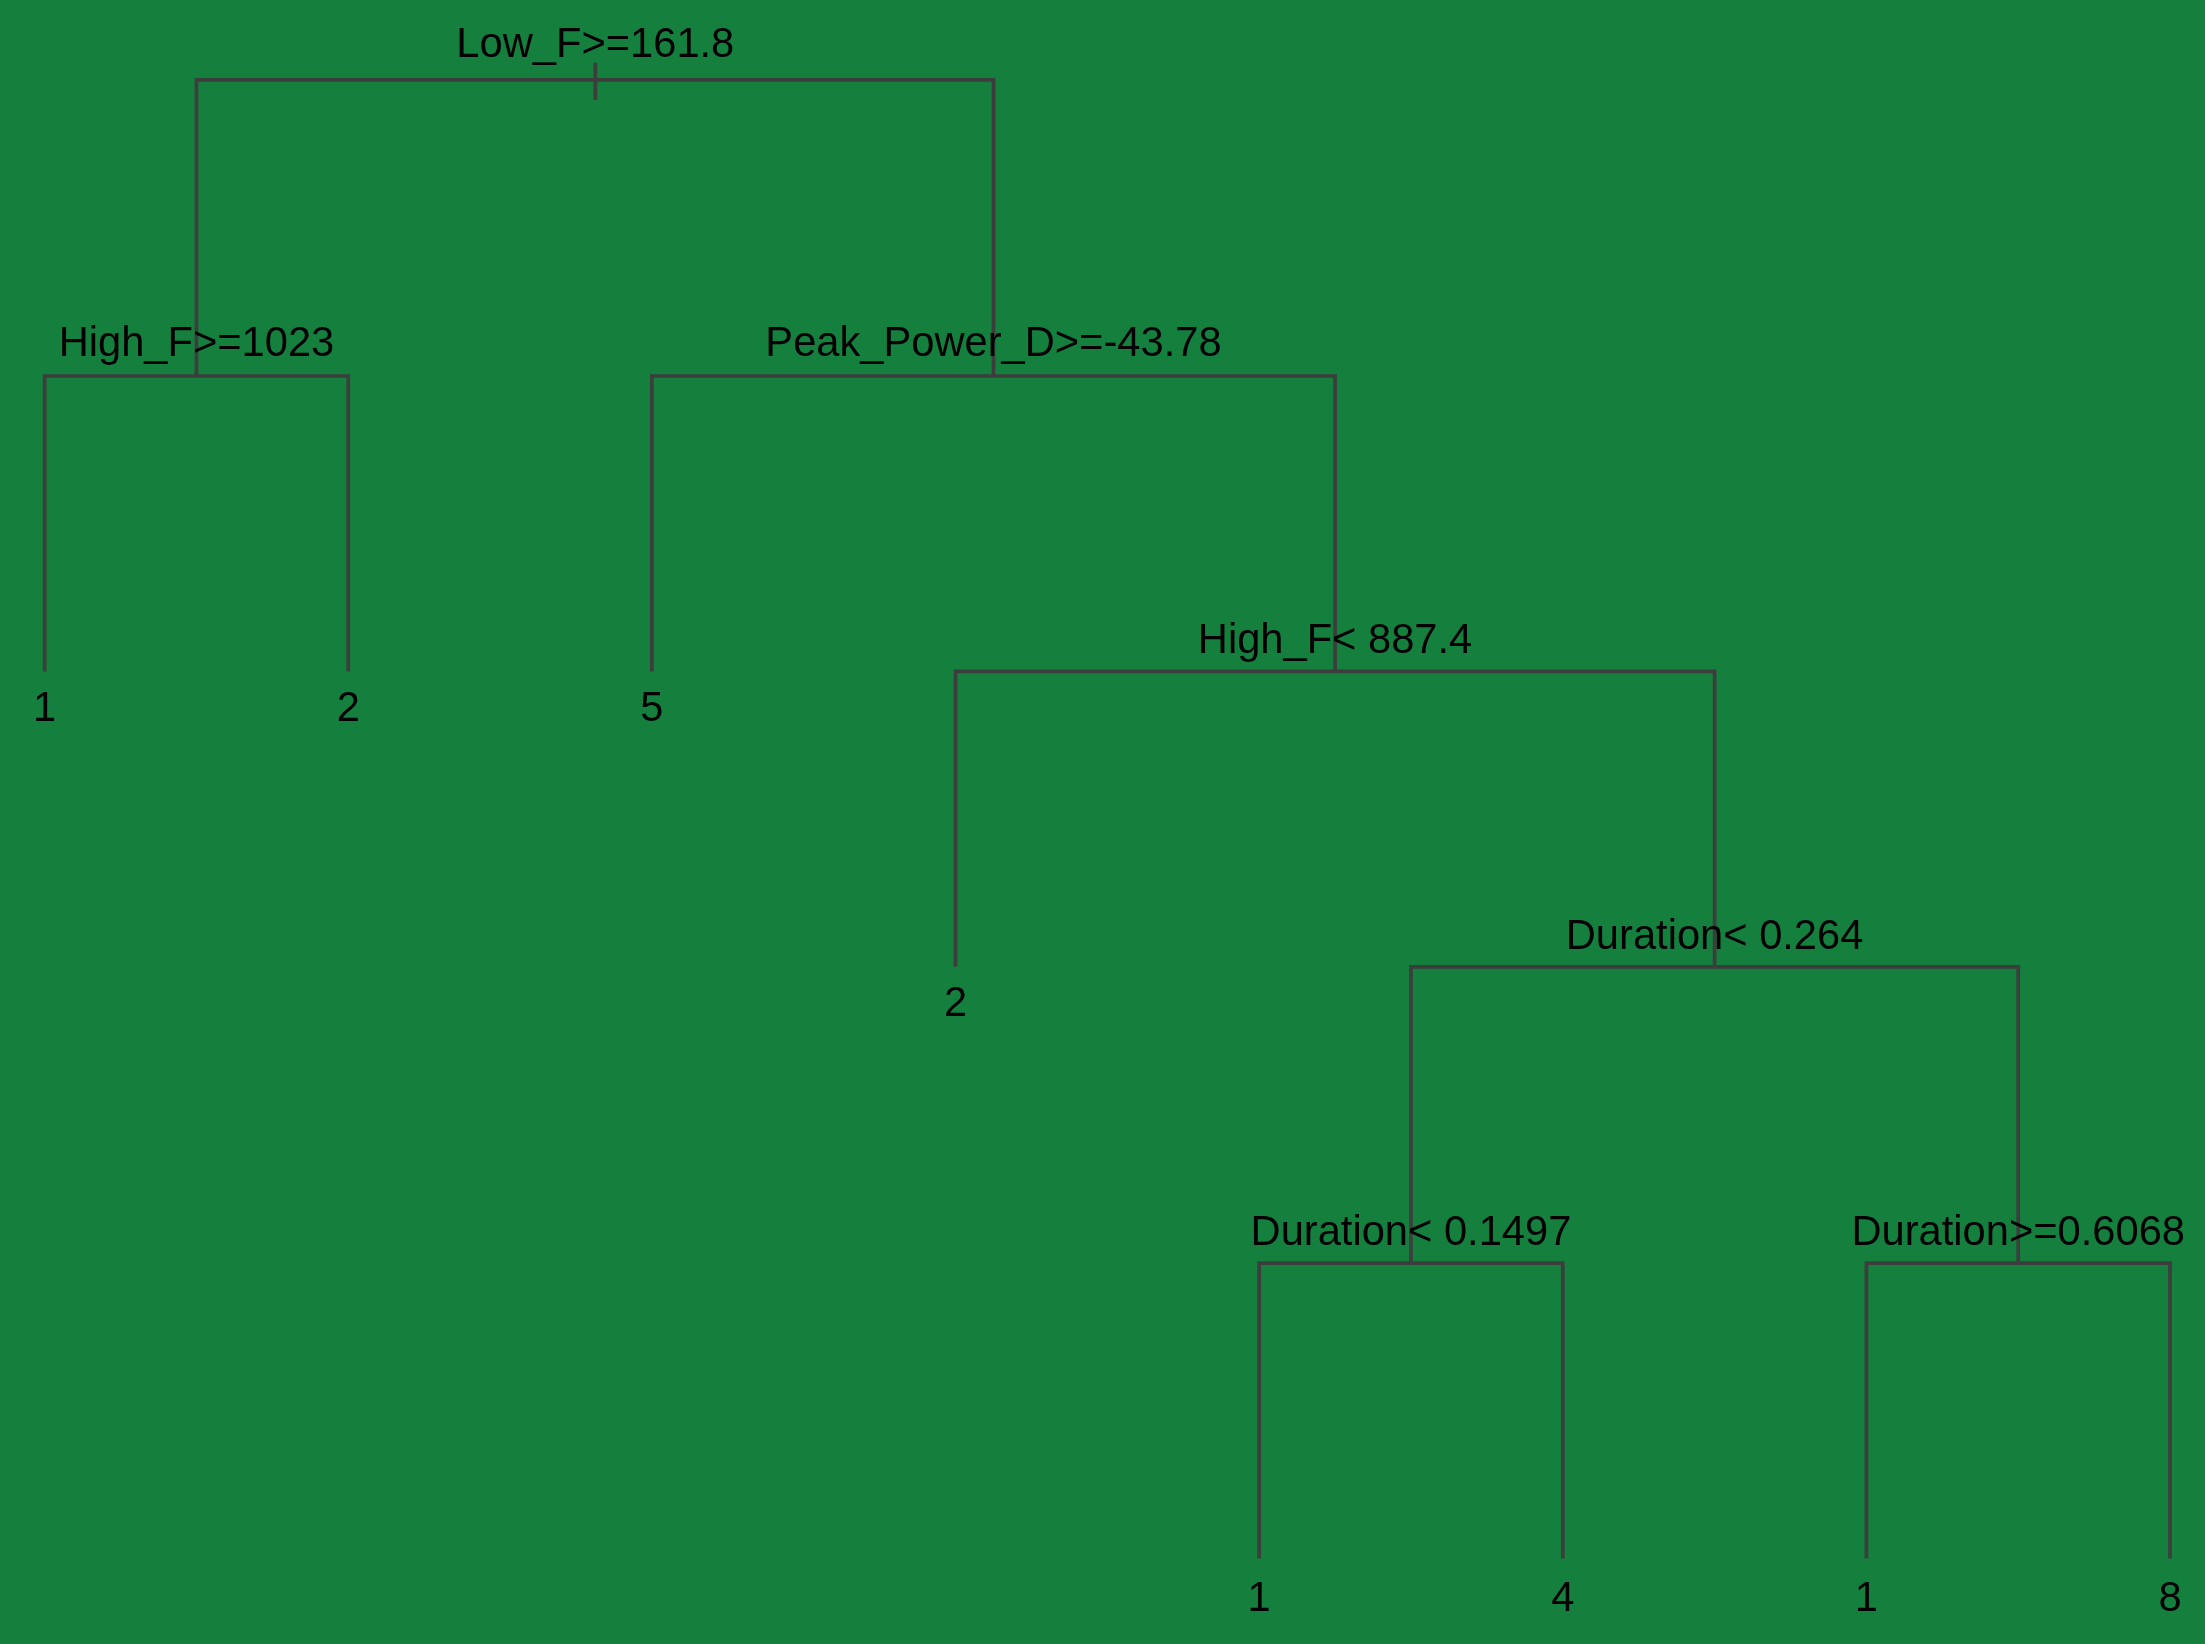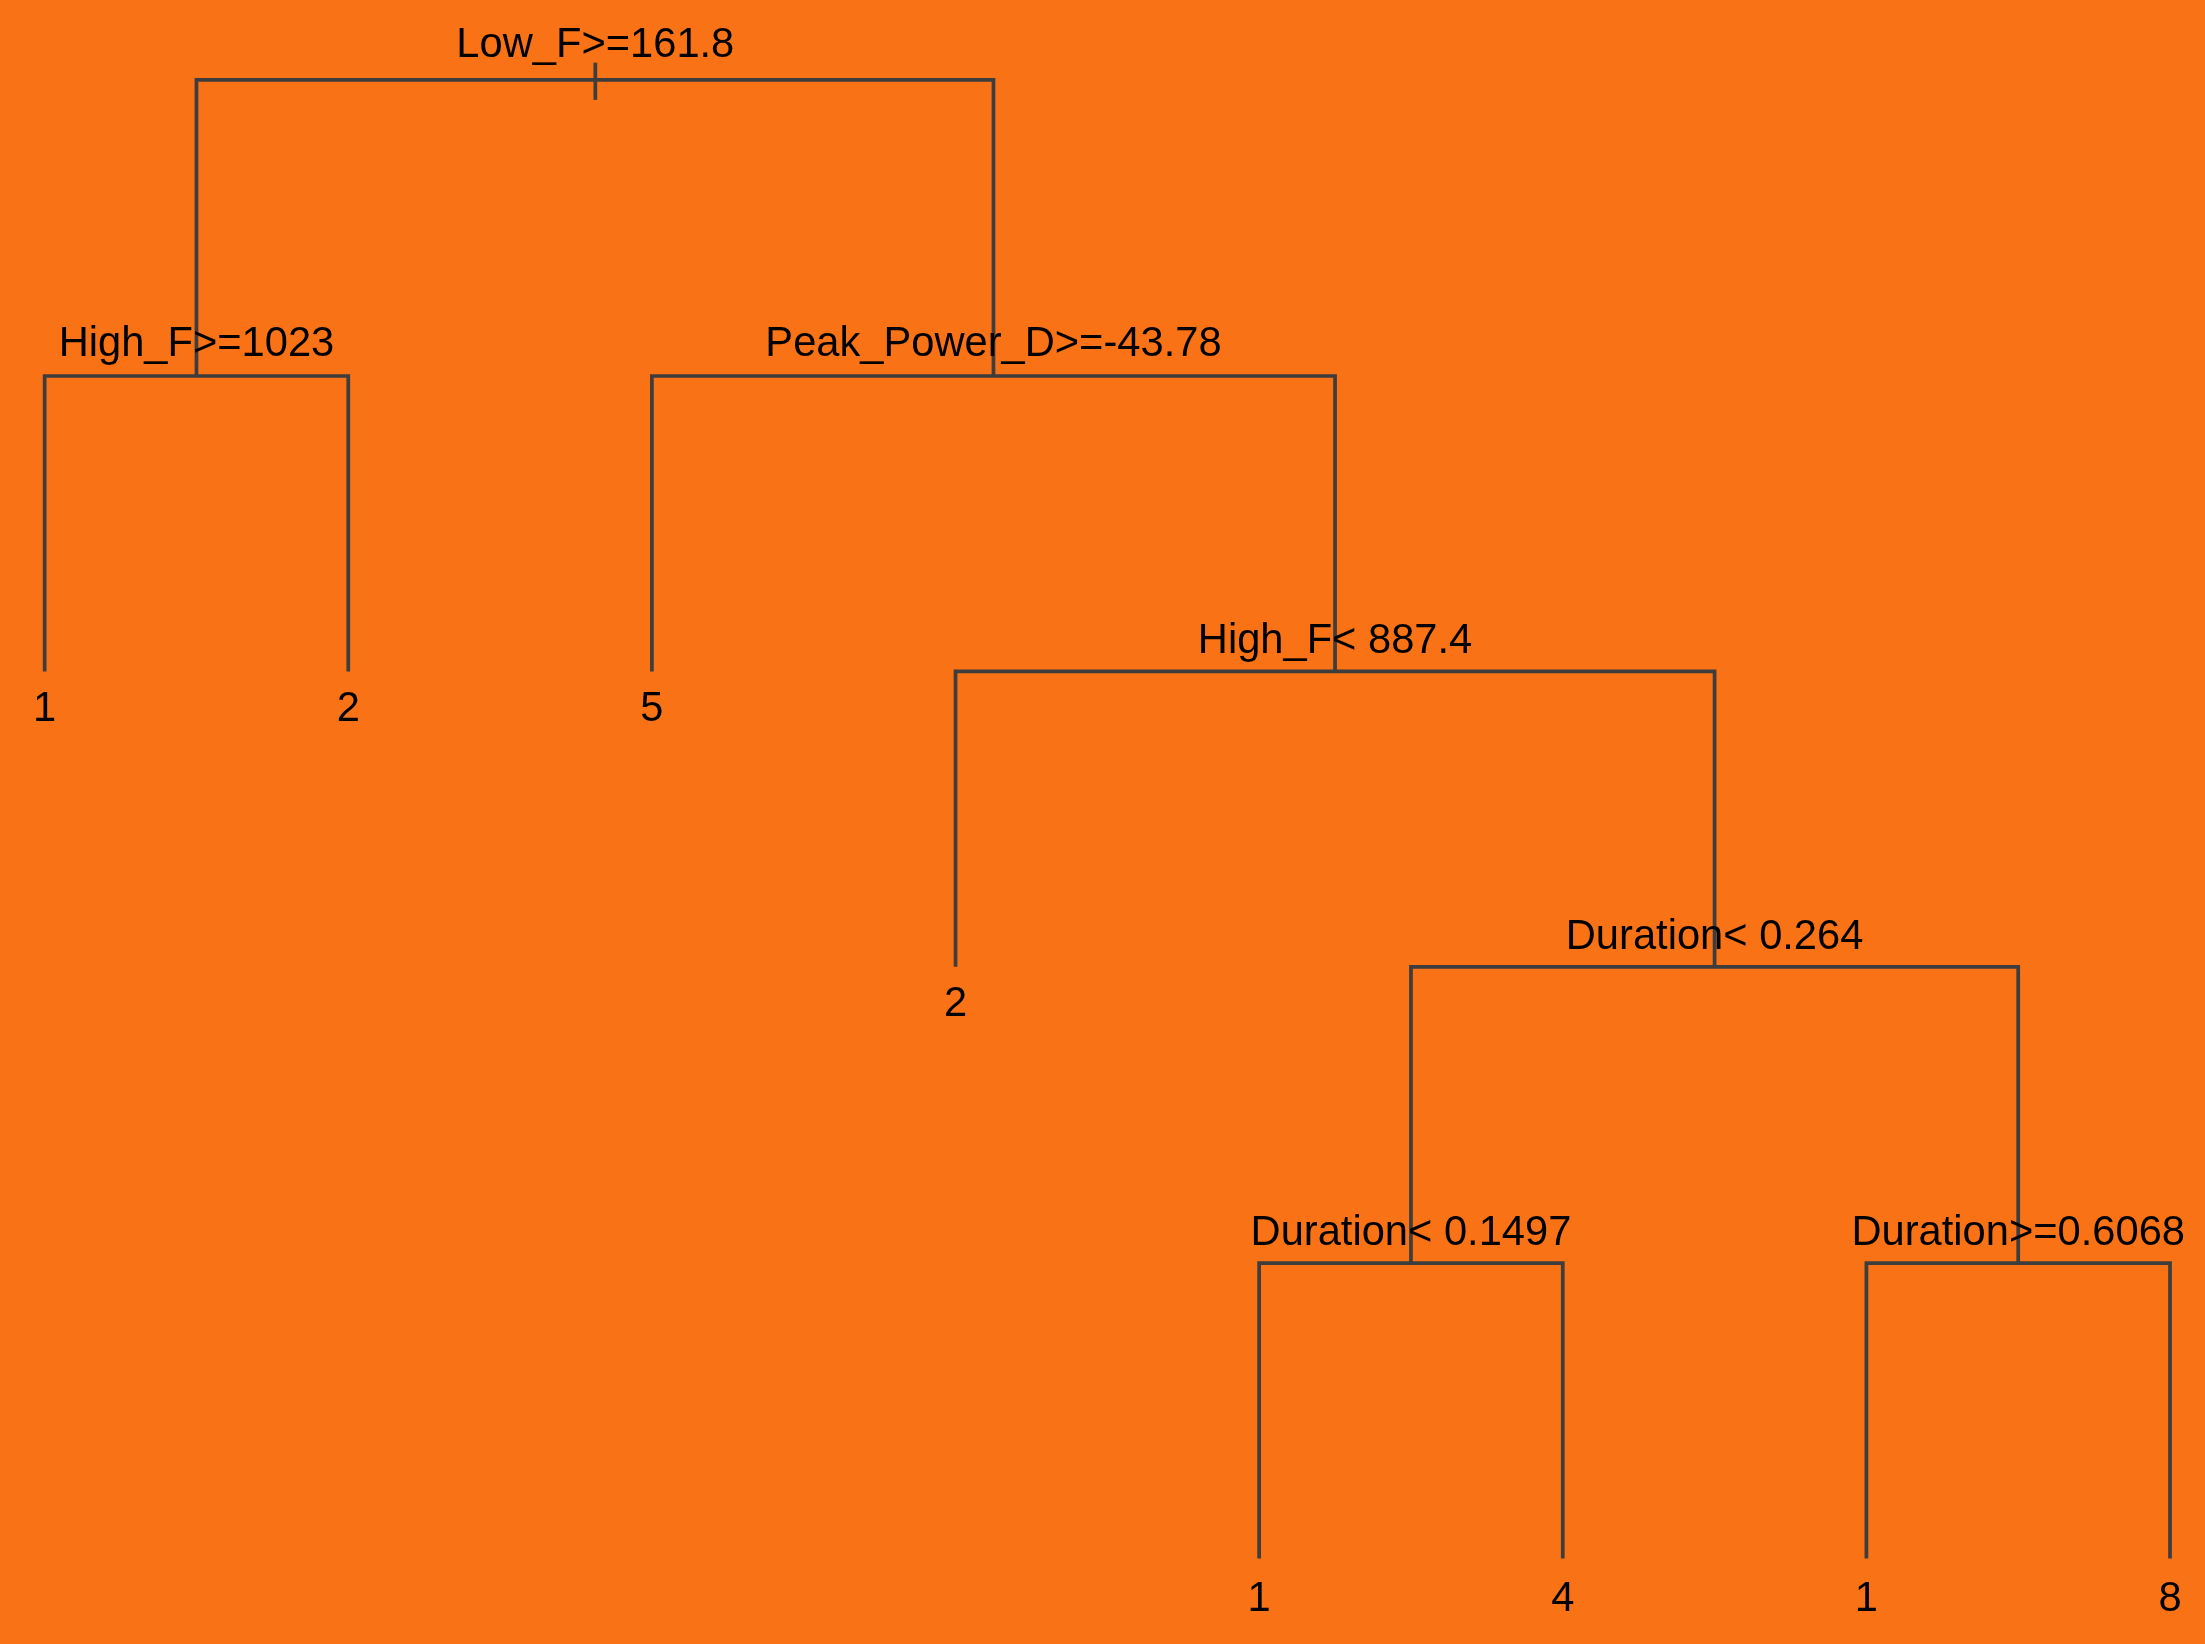--- a/index.html
+++ b/index.html
@@ -4,21 +4,21 @@
 <style>
   html, body {
     margin: 0;
     padding: 0;
     background: #ffffff;
   }
   .stage {
     position: relative;
     width: 2205px;
     height: 1645px;
-    background: #f97316;
+    background: #15803d;
     overflow: hidden;
   }
   svg.tree {
     display: block;
     width: 2205px;
     height: 1645px;
     font-family: "Liberation Sans", "DejaVu Sans", sans-serif;
   }
   svg.tree text {
     font-size: 56px;

